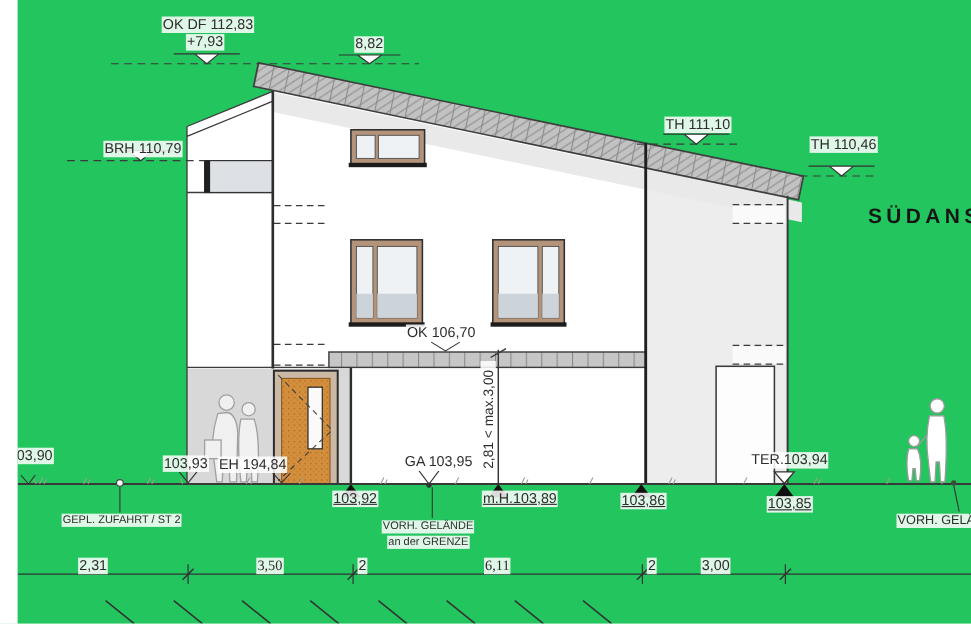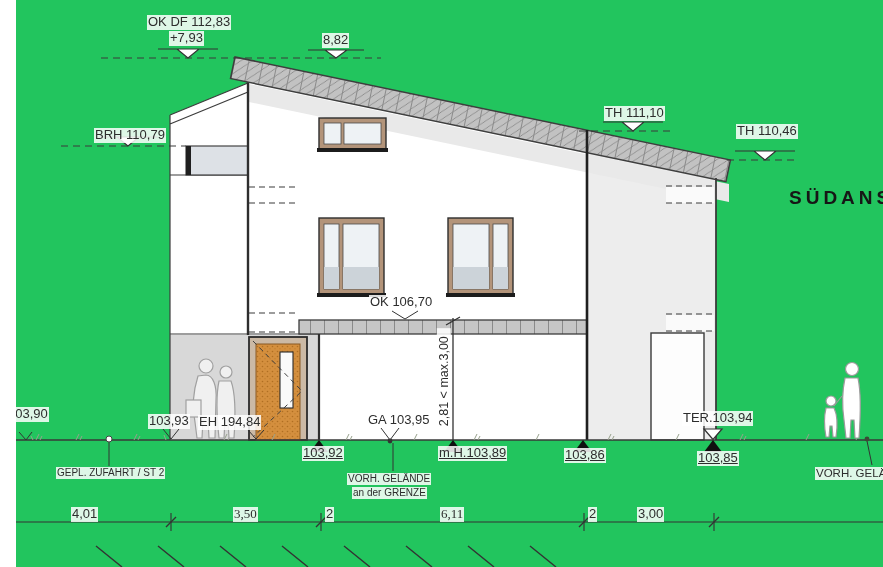--- a/index.html
+++ b/index.html
@@ -182,20 +182,20 @@
 <div class="lbl itu" style="left:422px;top:446px;">m.H.103,89</div>
 <div class="lbl itu" style="left:548px;top:448px;">103,86</div>
 <div class="lbl" style="left:666px;top:411px;text-align:center;">TER.103,94</div>
 <div class="lbl itu" style="left:681px;top:451px;">103,85</div>
 
 <div class="lbl sm" style="left:40px;top:467px;">GEPL. ZUFAHRT / ST 2</div>
 <div class="lbl sm" style="left:331px;top:473px;">VORH. GELÄNDE</div>
 <div class="lbl sm" style="left:336px;top:487px;">an der GRENZE</div>
 <div class="lbl xs" style="left:799px;top:467px;">VORH. GELÄNDE</div>
 
-<div class="lbl" style="left:55px;top:507px;">4,01</div>
+<div class="lbl" style="left:55px;top:507px;">2,31</div>
 <div class="lbl" style="left:217px;top:507px;font-family:Liberation Serif, serif;">3,50</div>
 <div class="lbl" style="left:309px;top:507px;">2</div>
 <div class="lbl" style="left:424px;top:507px;font-family:Liberation Serif, serif;">6,11</div>
 <div class="lbl" style="left:572px;top:507px;">2</div>
 <div class="lbl" style="left:621px;top:507px;">3,00</div>
 
 </div>
 
 </body></html>

